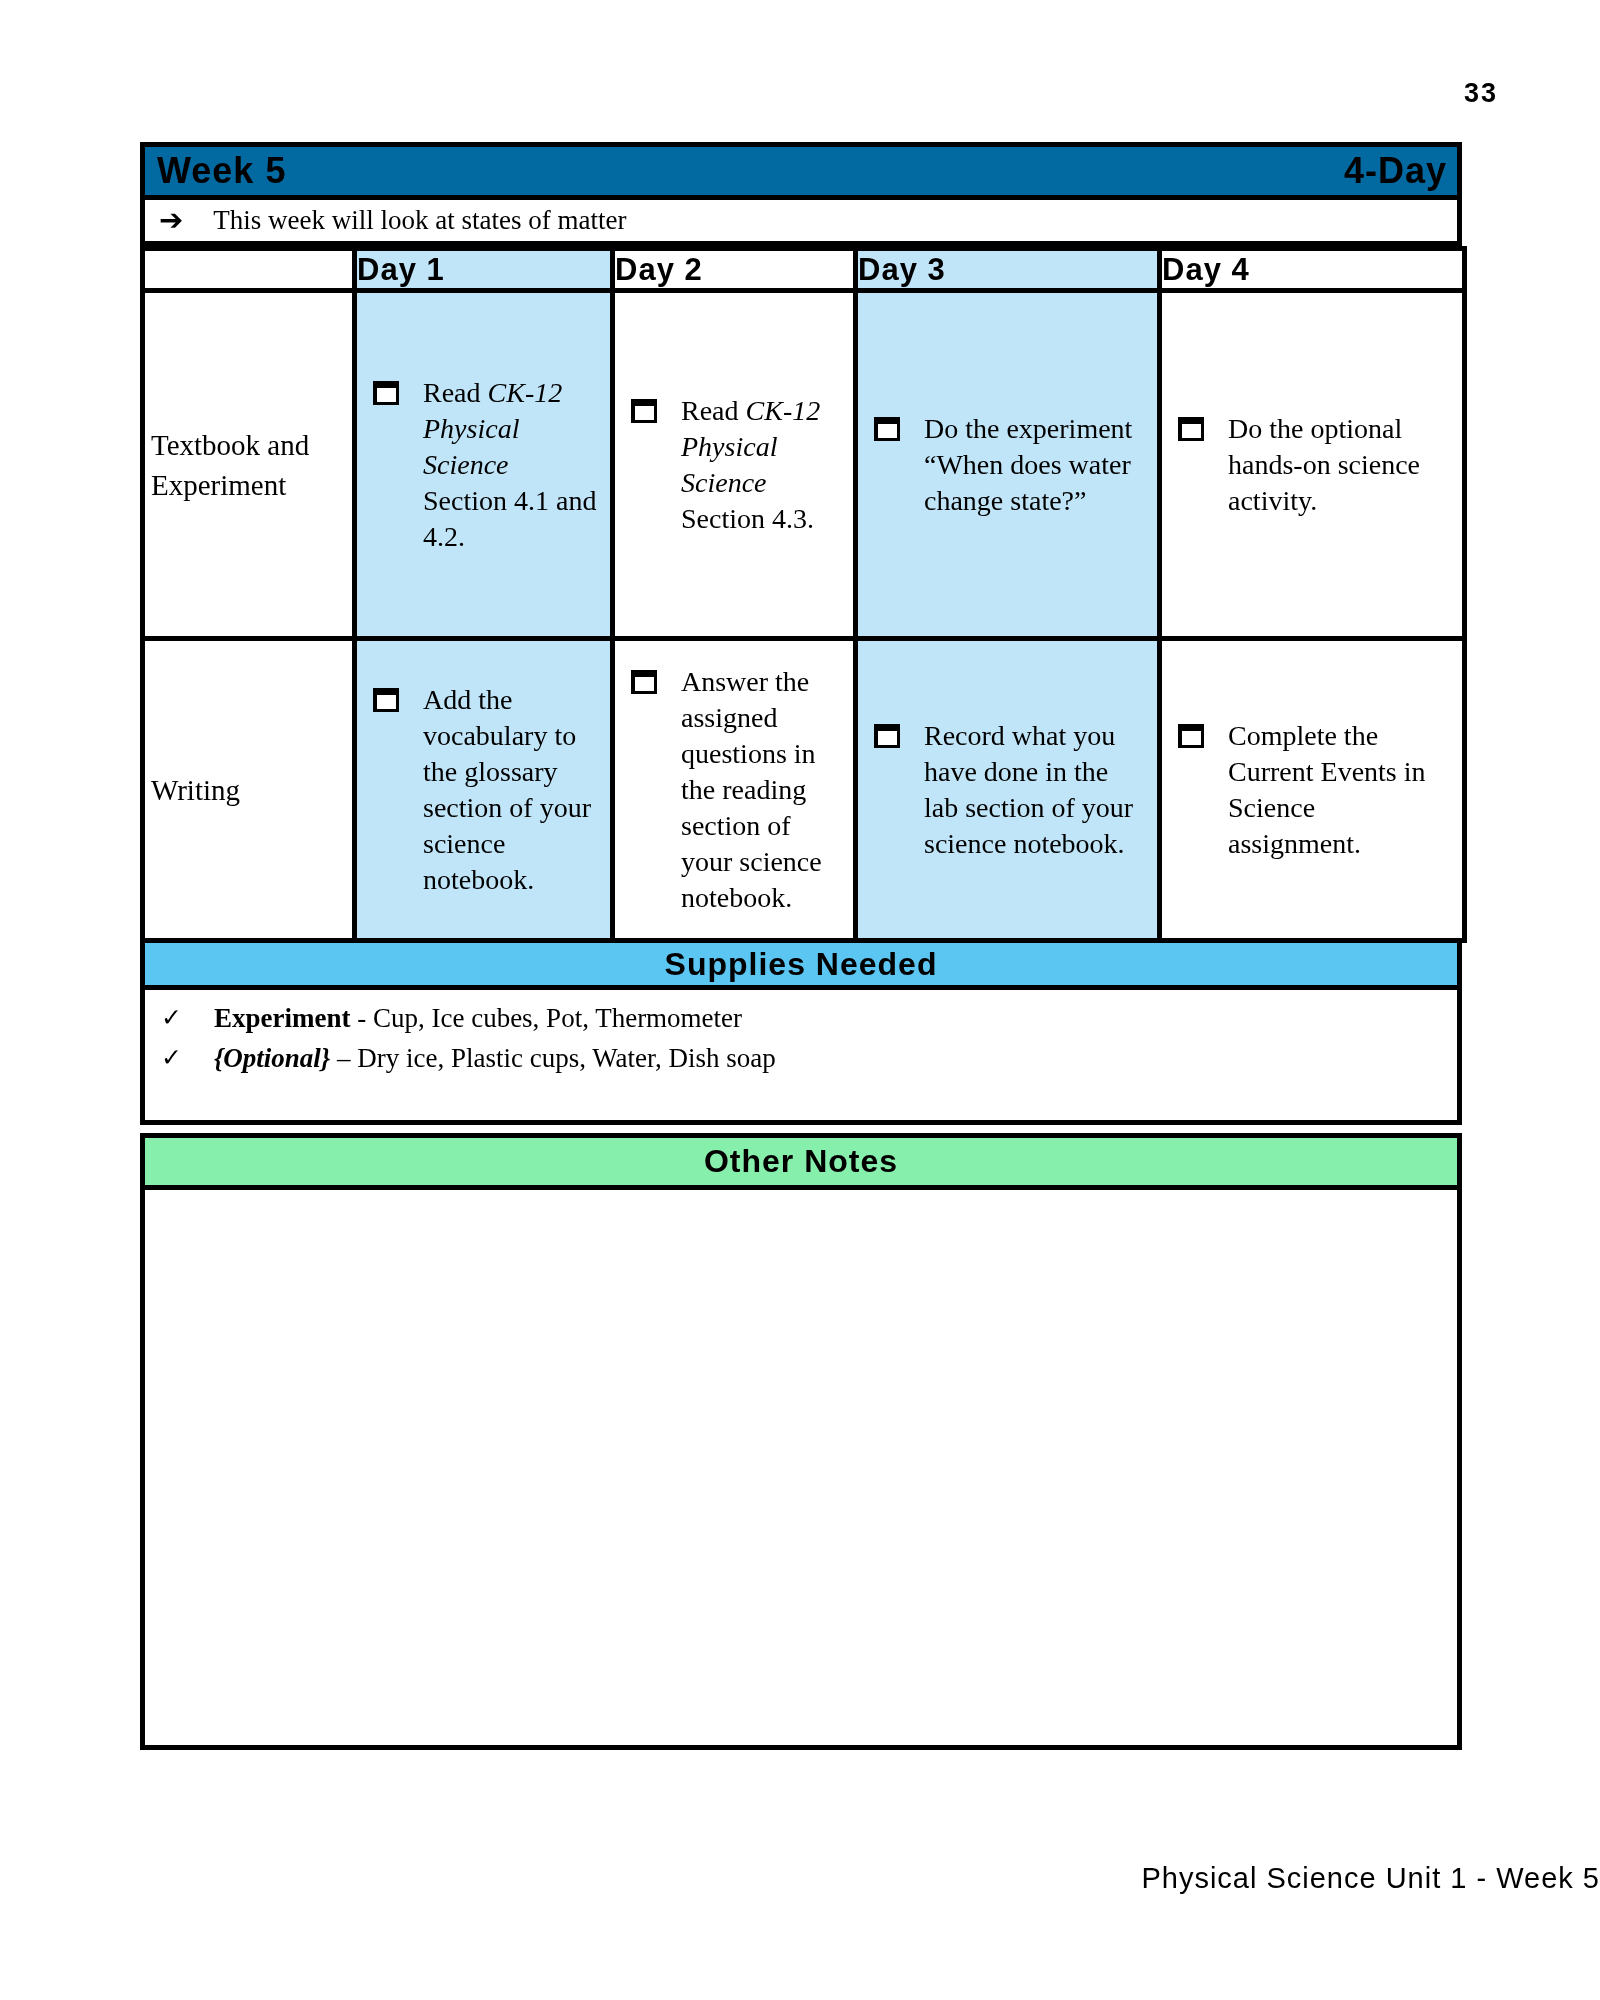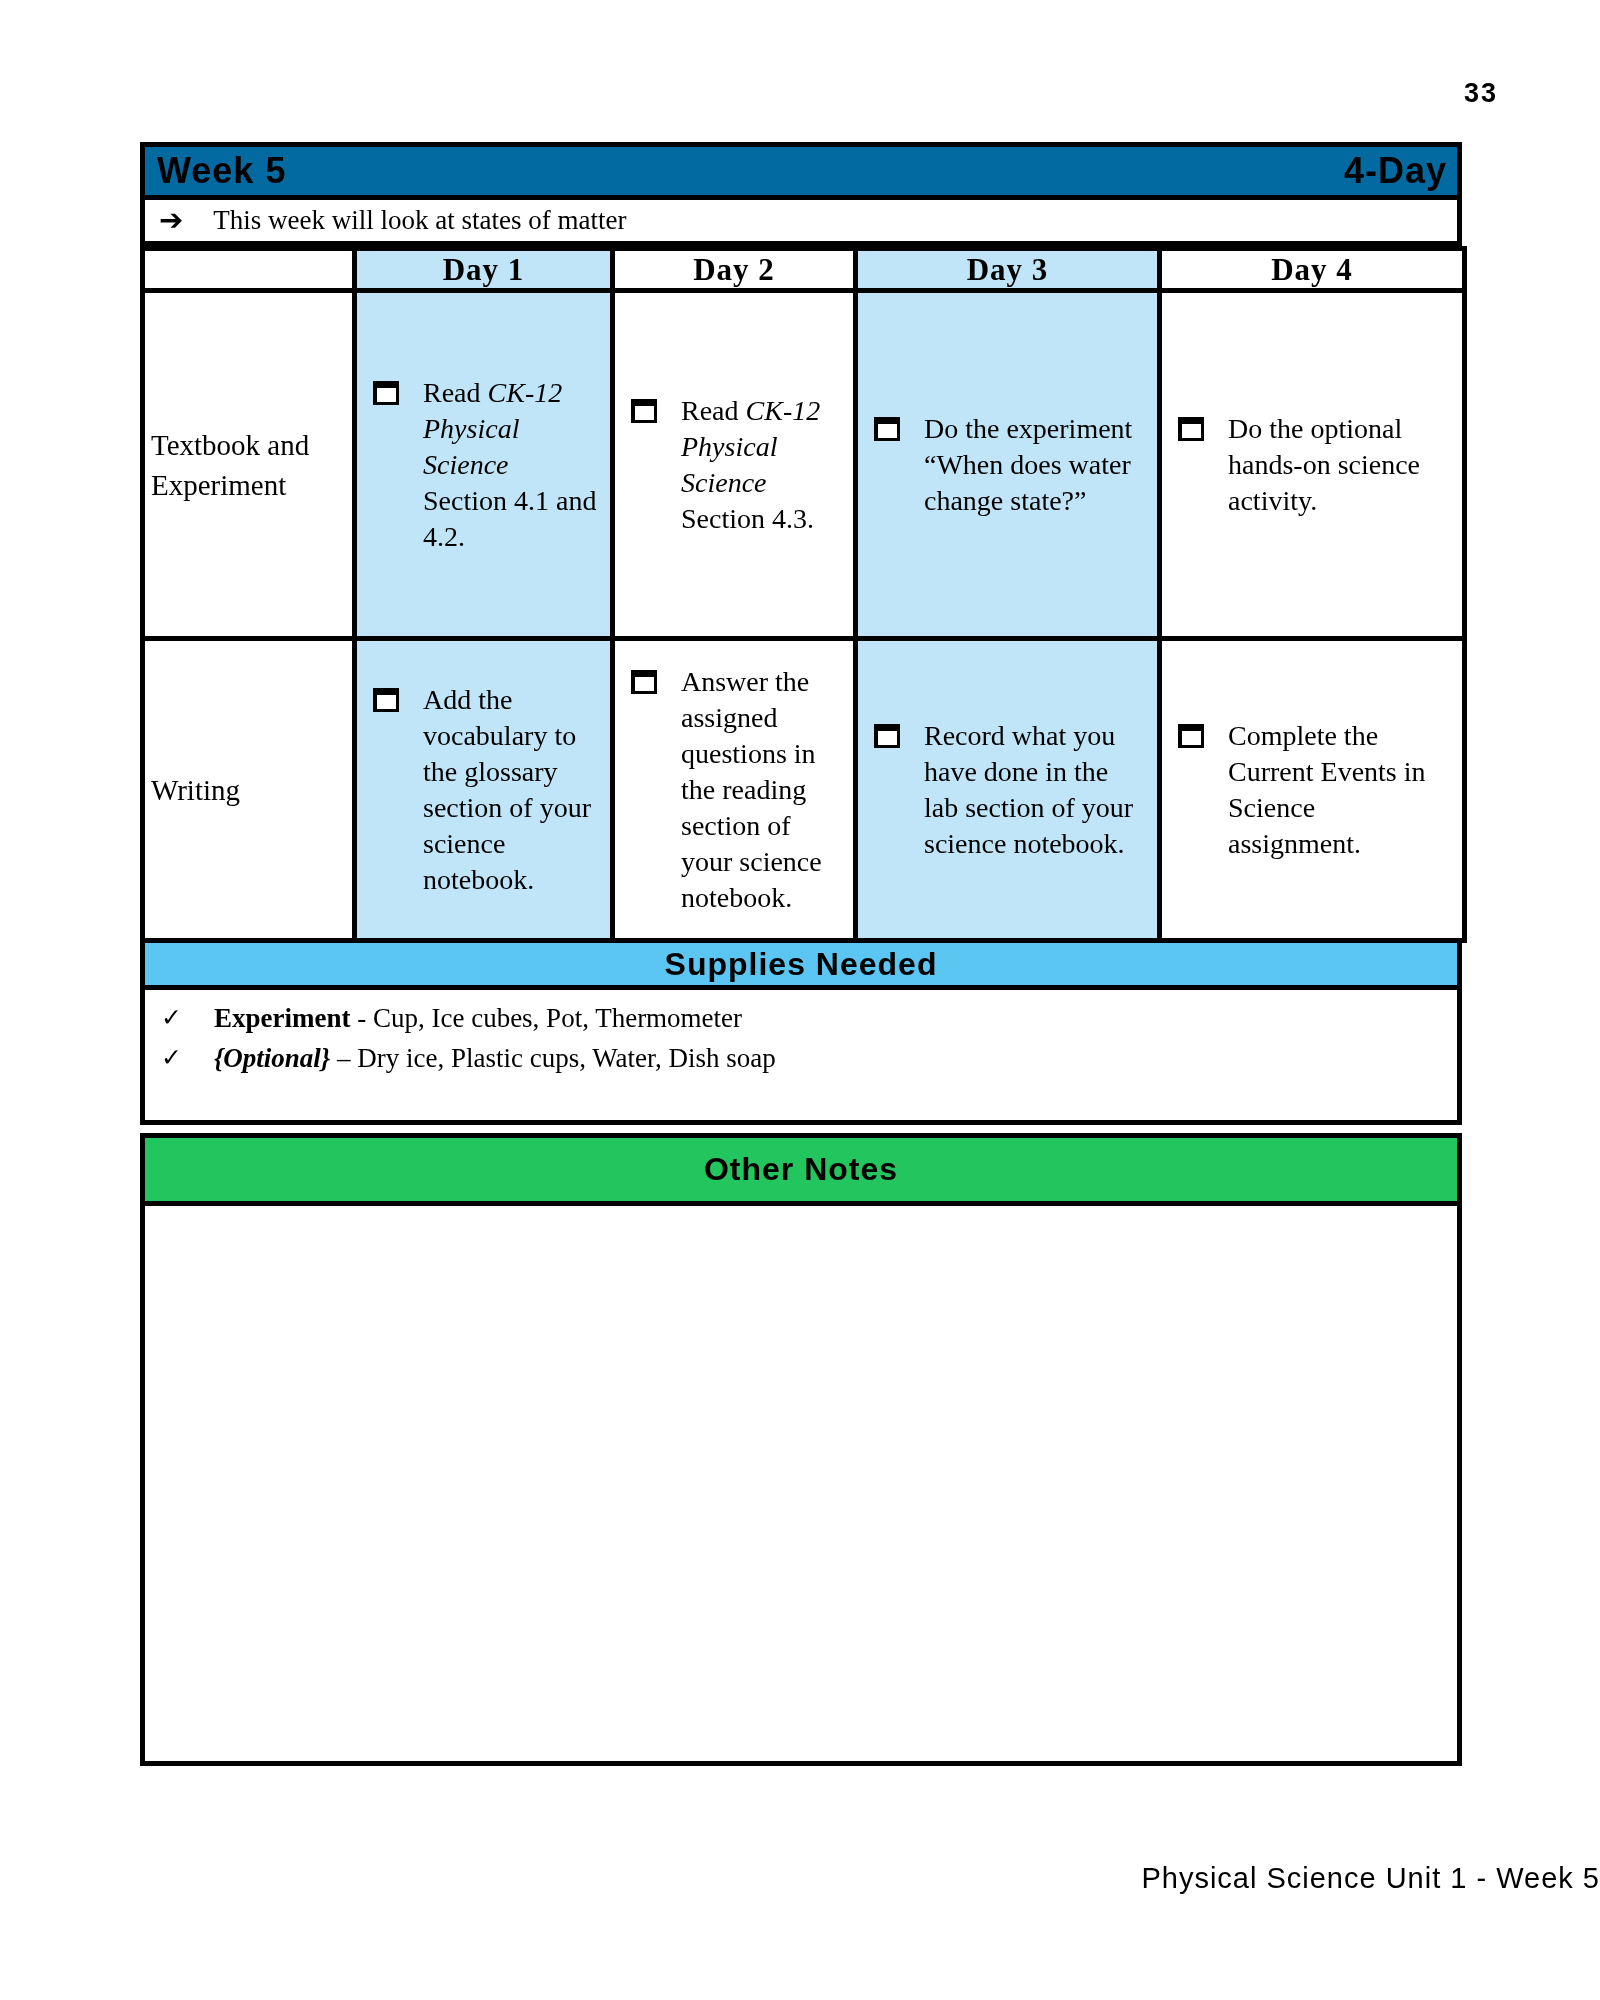--- a/index.html
+++ b/index.html
@@ -72,26 +72,26 @@
   table.schedule {
     border-collapse: collapse;
     width: 1322px;
     table-layout: fixed;
   }
   table.schedule th, table.schedule td {
     border: 5px solid #000;
     background: #fff;
   }
   table.schedule th {
-    font-family: Liberation Serif, serif;
+    font-family: Liberation Sans, sans-serif;
     font-size: 31px;
     font-weight: bold;
     letter-spacing: 1px;
     height: 42px;
-    text-align: center;
+    text-align: left;
   }
   .hl { background: #C1E5F8 !important; }
   .row-label {
     vertical-align: middle;
     font-size: 29px;
     padding: 0 6px;
     line-height: 40px;
   }
   .r1 td { height: 348px; }
   .r2 td { height: 302px; }
@@ -136,22 +136,22 @@
     line-height: 40px;
   }
   .check-icon {
     font-family: "DejaVu Sans", sans-serif;
     font-size: 25px;
     line-height: 40px;
     margin-right: 32px;
     flex: none;
   }
   .notes-bar {
-    height: 73px;
-    background: #22c55e;
+    height: 57px;
+    background: #86efac;
     font-size: 32px;
     margin-top: 8px;
   }
   .notes-box {
     height: 560px;
     border: 5px solid #000;
     border-top: none;
     background: #fff;
   }
   .footer {

